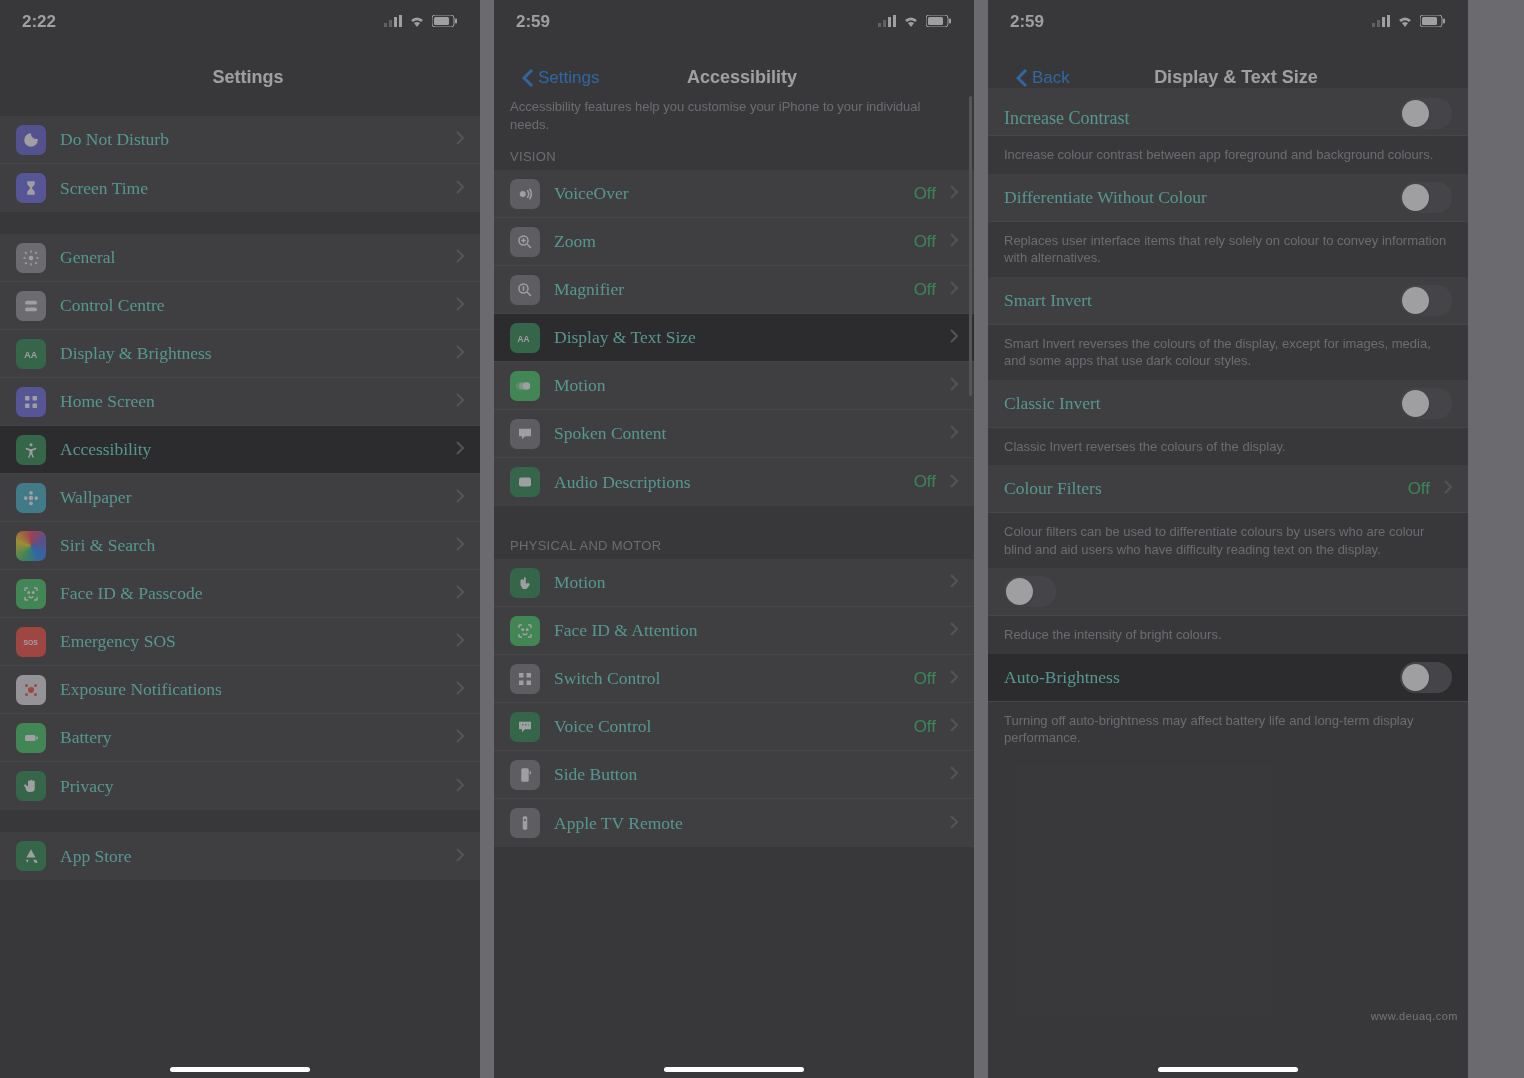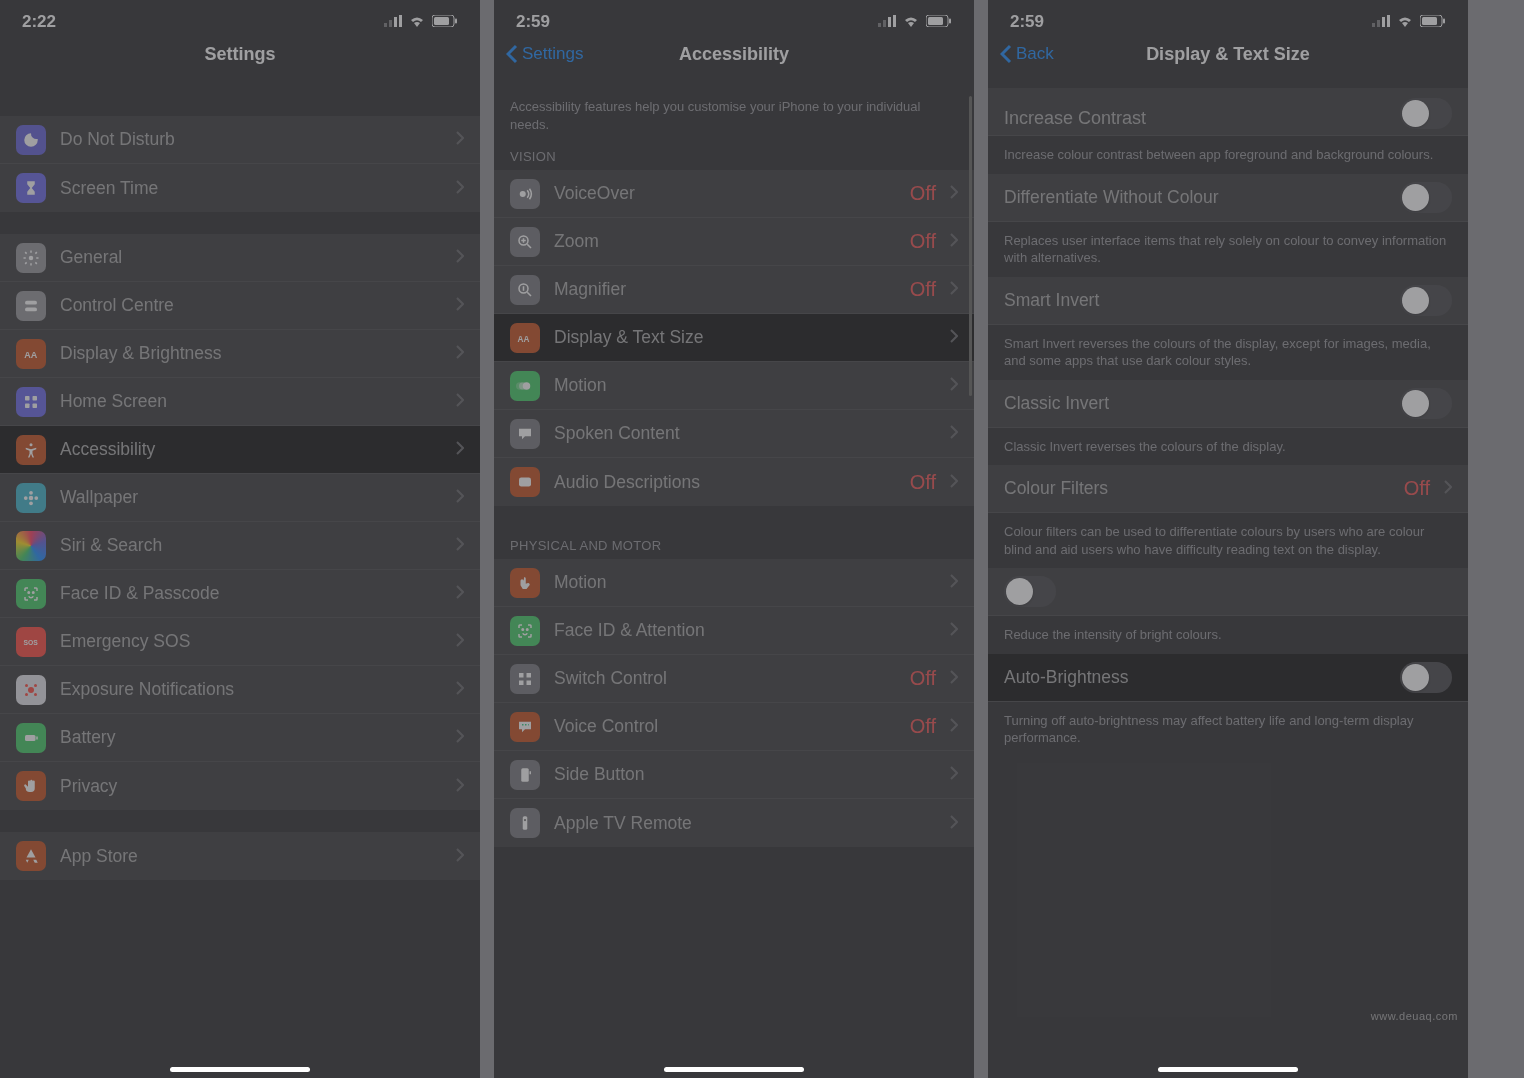--- a/index.html
+++ b/index.html
@@ -41,24 +41,25 @@
     font-size: 17px;
     position: relative;
     z-index: 2;
   }
   .status-icons { display: flex; align-items: center; gap: 6px; }
 
   
   .nav-bar {
     height: 44px;
     display: flex;
-    align-items: flex-start;
+    align-items: flex-end;
     justify-content: center;
     position: relative;
     z-index: 2;
+    margin-left: 16px;
   }
   .nav-title {
     font-size: 18px;
     font-weight: 600;
   }
   .nav-back {
     position: absolute;
     left: 12px;
     display: flex;
     align-items: center;
@@ -106,22 +107,22 @@
   .icon-box {
     width: 30px;
     height: 30px;
     border-radius: 7px;
     display: flex;
     align-items: center;
     justify-content: center;
     flex-shrink: 0;
   }
   .icon-box svg { width: 18px; height: 18px; }
-  .row-label { flex: 1; color: #a3a3a3; }
-  .row-value { color: #ef4444; font-size: 20px; }
+  .row-label { flex: 1; color: #5eead4; font-family: Liberation Serif, serif; }
+  .row-value { color: #22c55e; font-size: 17px; }
   .chevron {
     color: #5a5a5e;
     flex-shrink: 0;
   }
   .row.highlight {
     background: #000 !important;
     position: relative;
     z-index: 10;
   }
   
@@ -156,21 +157,21 @@
     z-index: 20;
   }
 
   
   .partial-cut { margin-top: -34px; }
 
   
   .ic-purple   { background:#5856d6; }
   .ic-indigo   { background:#5e5ce6; }
   .ic-gray     { background:#8e8e93; }
-  .ic-blue     { background:#c2410c; }
+  .ic-blue     { background:#15803d; }
   .ic-teal     { background:#30b0c7; }
   .ic-green    { background:#34c759; }
   .ic-red      { background:#ff3b30; }
   .ic-white    { background:#e5e5ea; }
   .ic-dim      { background:#6e6e73; }
   .gradient-siri { background: conic-gradient(#ff2d55,#5856d6,#0a84ff,#34c759,#ffd60a,#ff2d55); }
 
   .watermark {
     position: absolute;
     right: 10px;

